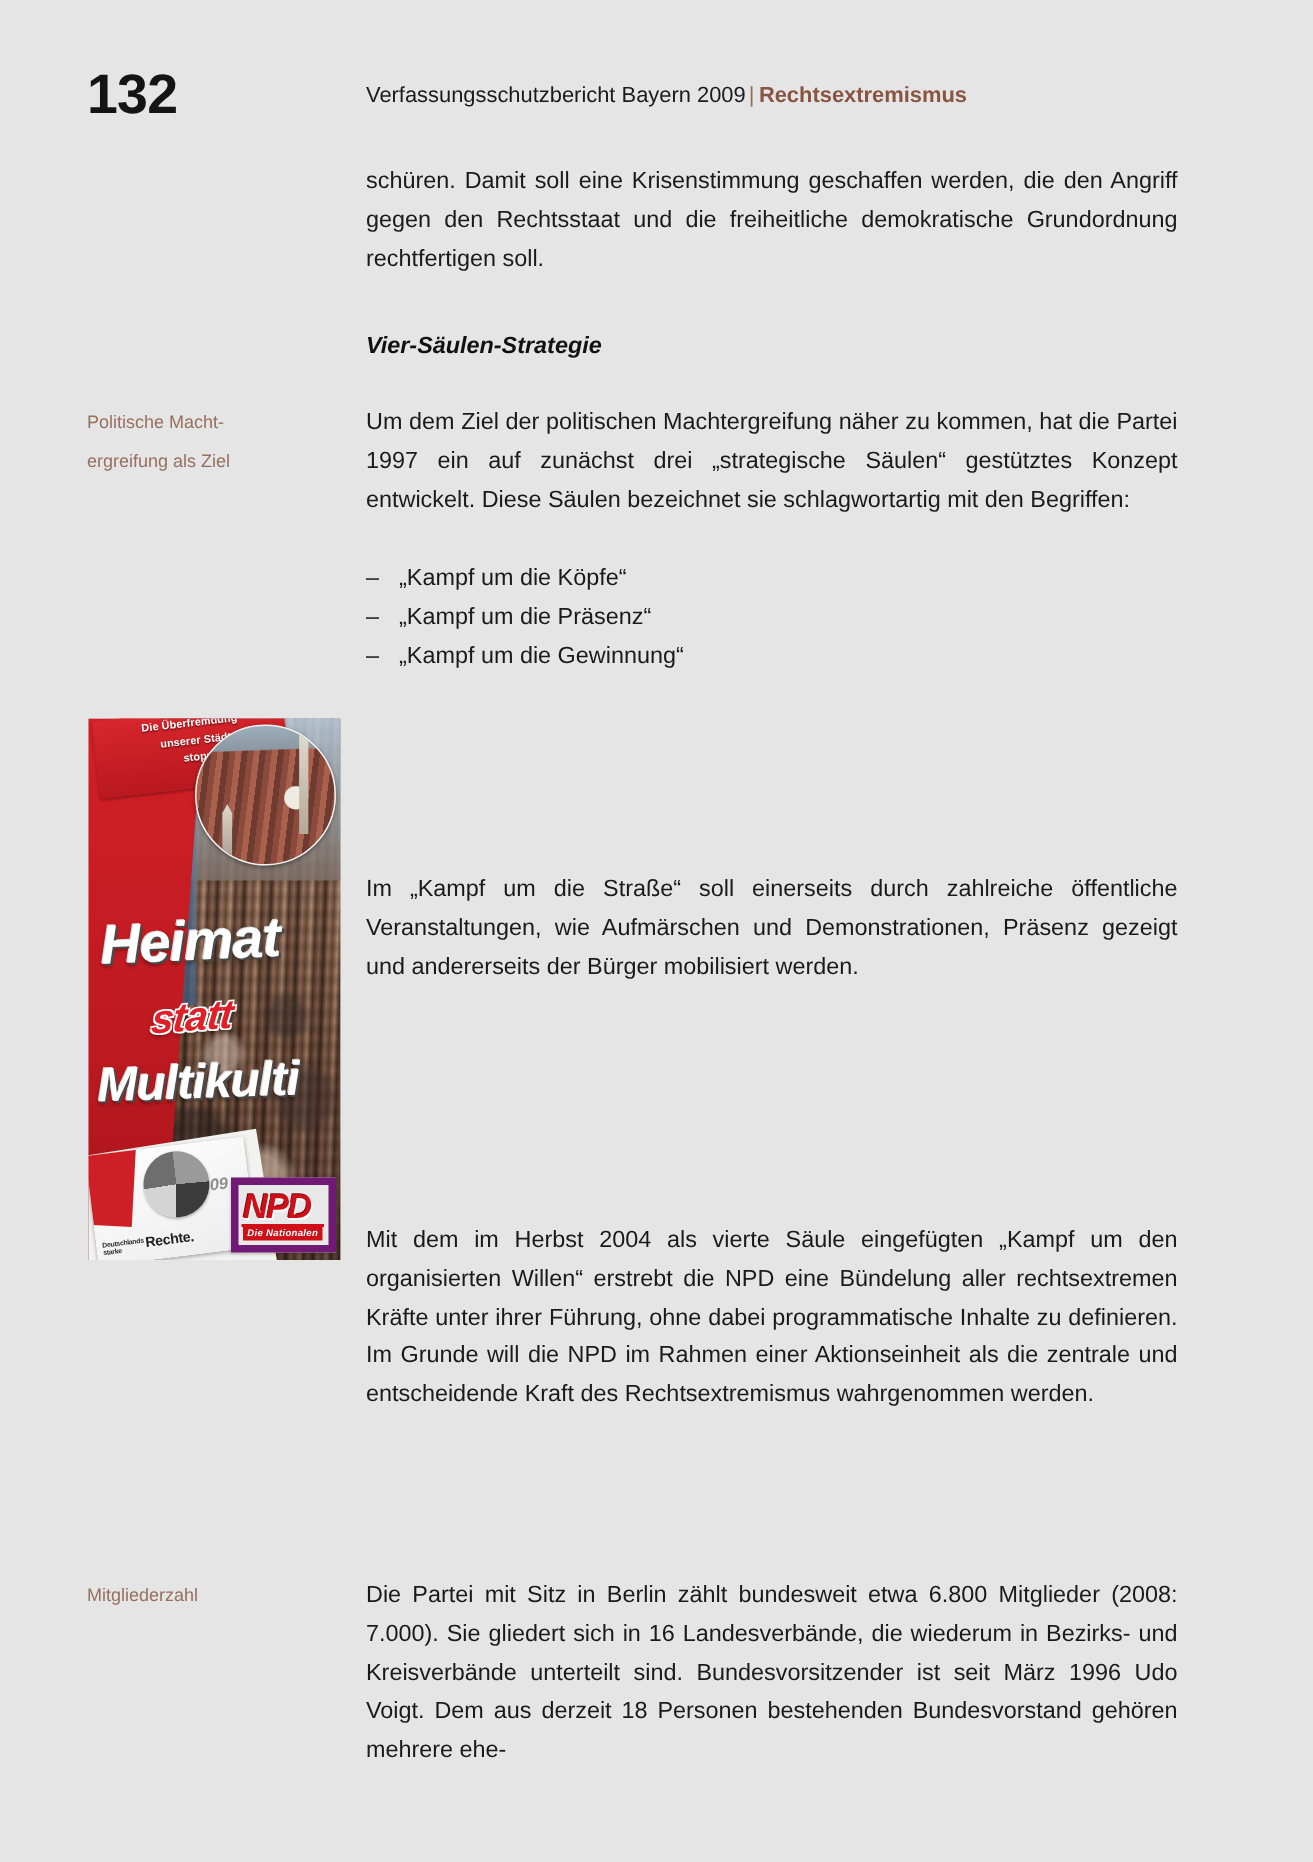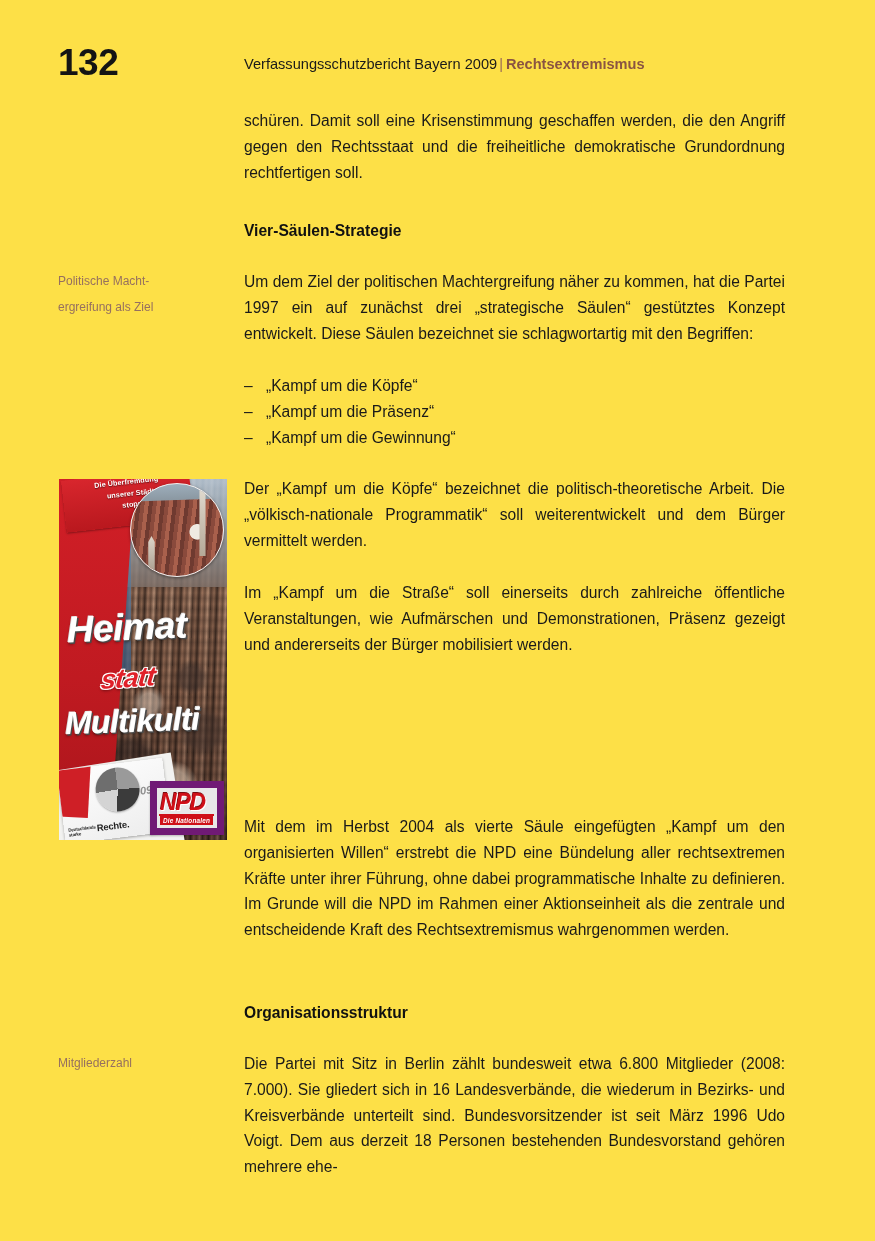--- a/index.html
+++ b/index.html
@@ -12,21 +12,21 @@
     height: 1241px;
     position: relative;
     font-family: "Liberation Sans", sans-serif;
     color: #1a1a1a;
     overflow: hidden;
   }
 
   .page {
     position: absolute;
     inset: 0;
-    background: #fde047;
+    background: #e5e5e5;
   }
 
   
   .page-number {
     position: absolute;
     left: 58px;
     top: 44px;
     font-size: 37px;
     font-weight: 700;
     letter-spacing: -0.5px;
@@ -348,21 +348,21 @@
   .flyer-slogan .small b { display:block; font-weight:700; }
 
   
   .npd-box {
     position: absolute;
     right: 3px;
     bottom: 5px;
     width: 60px;
     height: 40px;
     background: #e8e8e8;
-    border: 7px solid #701a75;
+    border: 5px solid #701a75;
     box-shadow: 0 1px 2px rgba(0,0,0,.25);
     overflow: hidden;
   }
   .npd-text {
     position: absolute;
     left: 3px;
     top: 1px;
     font-size: 23px;
     font-weight: 700;
     font-style: italic;
@@ -400,21 +400,21 @@
 <div class="page">
 
   <div class="page-number">132</div>
 
   <div class="header-line">
     <span>Verfassungsschutzbericht Bayern 2009</span><span class="sep">|</span><span class="section">Rechtsextremismus</span>
   </div>
 
   <div class="body-block" style="top:108px;">schüren. Damit soll eine Krisenstimmung geschaffen werden, die den Angriff gegen den Rechtsstaat und die freiheitliche demokratische Grundordnung rechtfertigen soll.</div>
 
-  <div class="subhead" style="top:218px;">Vier-Säulen-Strategie</div>
+  <div class="subhead" style="top:218px;font-style:italic;">Vier-Säulen-Strategie</div>
 
   <div class="note" style="top:269px;">
     <div>Politische Macht-</div>
     <div>ergreifung als Ziel</div>
   </div>
 
   <div class="body-block" style="top:269px;">Um dem Ziel der politischen Machtergreifung näher zu kommen, hat die Partei 1997 ein auf zunächst drei „strategische Säulen“ gestütztes Konzept entwickelt. Diese Säulen bezeichnet sie schlagwortartig mit den Begriffen:</div>
 
   <div class="bullets" style="top:373px;">
     <span class="bl"><span class="dash">–</span><span>„Kampf um die Köpfe“</span></span>
@@ -459,28 +459,26 @@
 
       <div class="npd-box">
         <div class="npd-text">NPD</div>
         <div class="npd-line"></div>
         <div class="npd-sub">Die Nationalen</div>
       </div>
 
     </div>
   </div>
 
-  <div class="body-block" style="top:476px;">Der „Kampf um die Köpfe“ bezeichnet die politisch-theoretische Arbeit. Die „völkisch-nationale Programmatik“ soll weiterentwickelt und dem Bürger vermittelt werden.</div>
 
   <div class="body-block" style="top:580px;">Im „Kampf um die Straße“ soll einerseits durch zahlreiche öffentliche Veranstaltungen, wie Aufmärschen und Demonstrationen, Präsenz gezeigt und andererseits der Bürger mobilisiert werden.</div>
 
 
   <div class="body-block" style="top:814px;">Mit dem im Herbst 2004 als vierte Säule eingefügten „Kampf um den organisierten Willen“ erstrebt die NPD eine Bündelung aller rechtsextremen Kräfte unter ihrer Führung, ohne dabei programmatische Inhalte zu definieren. Im Grunde will die NPD im Rahmen einer Aktionseinheit als die zentrale und entscheidende Kraft des Rechtsextremismus wahrgenommen werden.</div>
 
-  <div class="subhead" style="top:1000px;">Organisationsstruktur</div>
 
   <div class="note" style="top:1051px;">
     <div>Mitgliederzahl</div>
   </div>
 
   <div class="body-block" style="top:1051px;">Die Partei mit Sitz in Berlin zählt bundesweit etwa 6.800 Mitglieder (2008: 7.000). Sie gliedert sich in 16 Landesverbände, die wiederum in Bezirks- und Kreisverbände unterteilt sind. Bundesvorsitzender ist seit März 1996 Udo Voigt. Dem aus derzeit 18 Personen bestehenden Bundesvorstand gehören mehrere ehe-</div>
 
 </div>
 
 </body></html>

